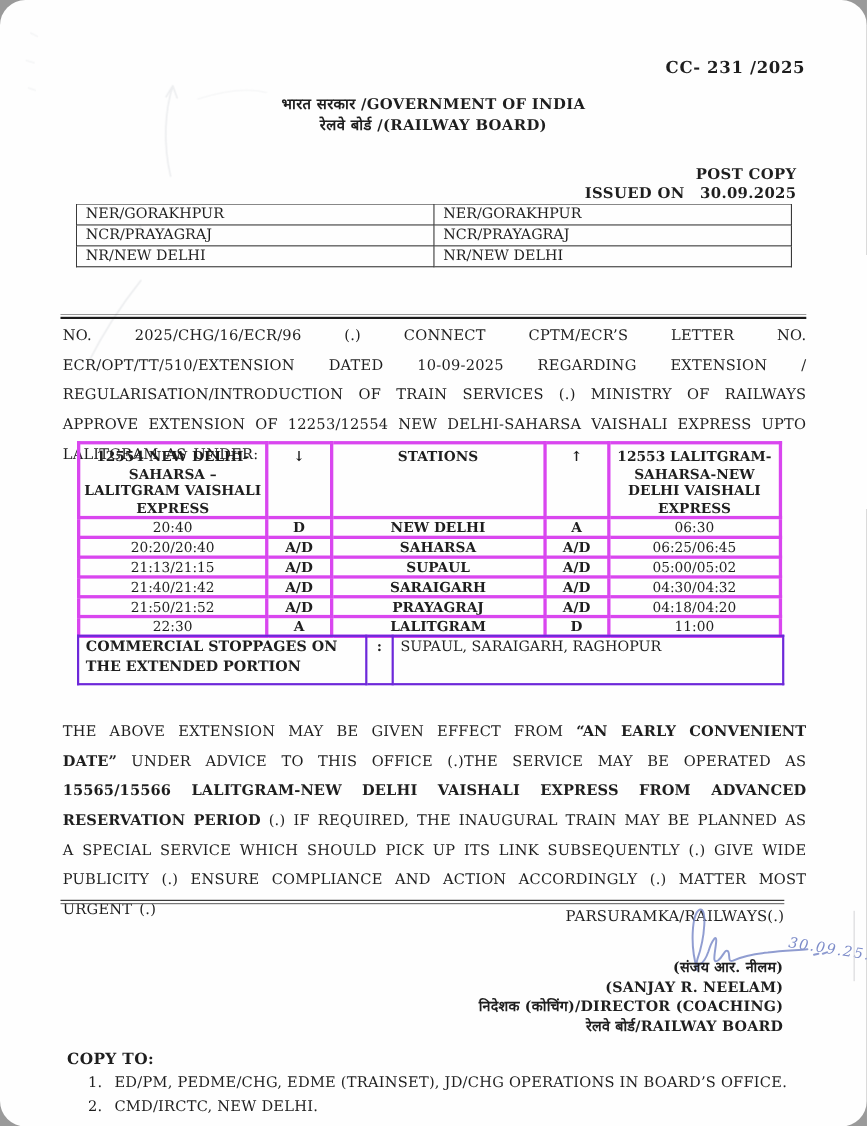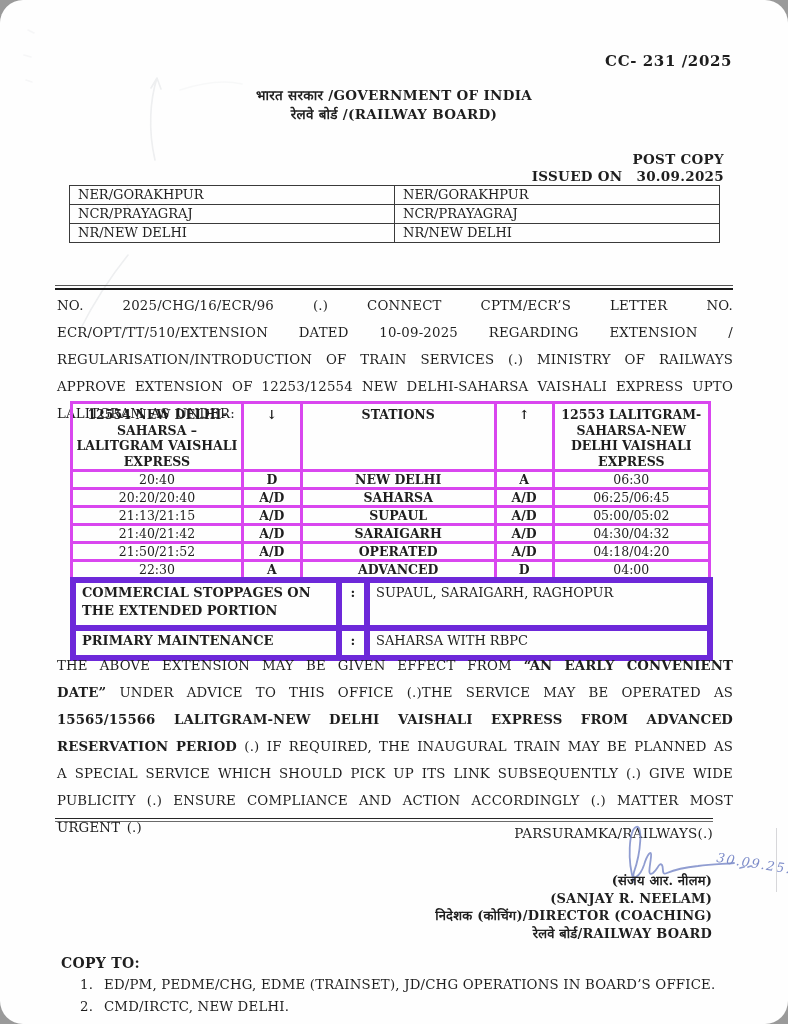--- a/index.html
+++ b/index.html
@@ -40,21 +40,21 @@
   .schedule-table td{height:15px;}
   .schedule-table .c1{width:175px;}
   .schedule-table .c2{width:54px;}
   .schedule-table .c3{width:202px;}
   .schedule-table .c4{width:53px;}
   .schedule-table .c5{width:157px;}
   .schedule-table td.dir,.schedule-table td.stn{font-weight:bold;}
   
   .info-table{top:577px;left:70px;font-size:13px;}
   .info-table table{width:643px;border:1.5px solid #2e2e2e;}
-  .info-table td{border:6px solid #6d28d9;padding:1px 6px;line-height:17.5px;vertical-align:top;}
+  .info-table td{border:2px solid #6d28d9;padding:1px 6px;line-height:17.5px;vertical-align:top;}
   .info-table .lbl{width:248px;font-weight:bold;}
   .info-table .sep{width:10px;text-align:center;font-weight:bold;}
   .info-table tr.r1 td{height:40px;}
   .info-table tr.r2 td{height:22px;}
   
   .signoff-text{top:825px;left:57px;width:656px;text-align:right;font-size:13.5px;letter-spacing:.2px;}
   .signoff-rule{top:818px;left:55px;width:658px;height:2px;border-top:1.5px solid #262626;border-bottom:1px solid #6a6a6a;}
   
   .signature-svg{top:822px;left:616px;}
   .hand-date{top:850px;left:718px;font-size:13px;font-style:italic;letter-spacing:1.5px;transform:rotate(9deg);transform-origin:left top;white-space:nowrap;}
@@ -155,47 +155,42 @@
       <tr>
         <td>21:40/21:42</td>
         <td class="dir">A/D</td>
         <td class="stn">SARAIGARH</td>
         <td class="dir">A/D</td>
         <td>04:30/04:32</td>
       </tr>
       <tr>
         <td>21:50/21:52</td>
         <td class="dir">A/D</td>
-        <td class="stn">OPERATED</td>
+        <td class="stn">PRAYAGRAJ</td>
         <td class="dir">A/D</td>
         <td>04:18/04:20</td>
       </tr>
       <tr>
         <td>22:30</td>
         <td class="dir">A</td>
-        <td class="stn">ADVANCED</td>
+        <td class="stn">LALITGRAM</td>
         <td class="dir">D</td>
-        <td>04:00</td>
+        <td>11:00</td>
       </tr>
     </tbody>
       </table>
   </div>
 
   <div class="abs info-table">
     <table>
       <tbody>
           <tr class="r1">
         <td class="lbl">COMMERCIAL STOPPAGES  ON THE EXTENDED PORTION</td>
         <td class="sep">:</td>
         <td>SUPAUL, SARAIGARH, RAGHOPUR</td>
-      </tr>
-      <tr class="r2">
-        <td class="lbl">PRIMARY MAINTENANCE</td>
-        <td class="sep">:</td>
-        <td>SAHARSA WITH RBPC</td>
       </tr>
     </tbody>
       </table>
   </div>
 
   <div class="abs para para-2"><span>THE ABOVE EXTENSION MAY BE GIVEN EFFECT FROM </span><span class="seg-bold">“AN EARLY CONVENIENT DATE”</span><span> UNDER ADVICE TO THIS OFFICE (.)THE SERVICE MAY BE OPERATED AS </span><span class="seg-bold">15565/15566 LALITGRAM-NEW DELHI VAISHALI EXPRESS FROM ADVANCED RESERVATION PERIOD</span><span> (.) IF REQUIRED, THE INAUGURAL TRAIN MAY BE PLANNED AS A SPECIAL SERVICE WHICH SHOULD PICK UP ITS LINK SUBSEQUENTLY (.) GIVE WIDE PUBLICITY (.) ENSURE COMPLIANCE AND ACTION ACCORDINGLY (.) MATTER MOST URGENT (.)</span></div>
 
   <div class="abs signoff-text">PARSURAMKA/RAILWAYS(.)</div>
   <div class="abs signoff-rule"></div>
 

